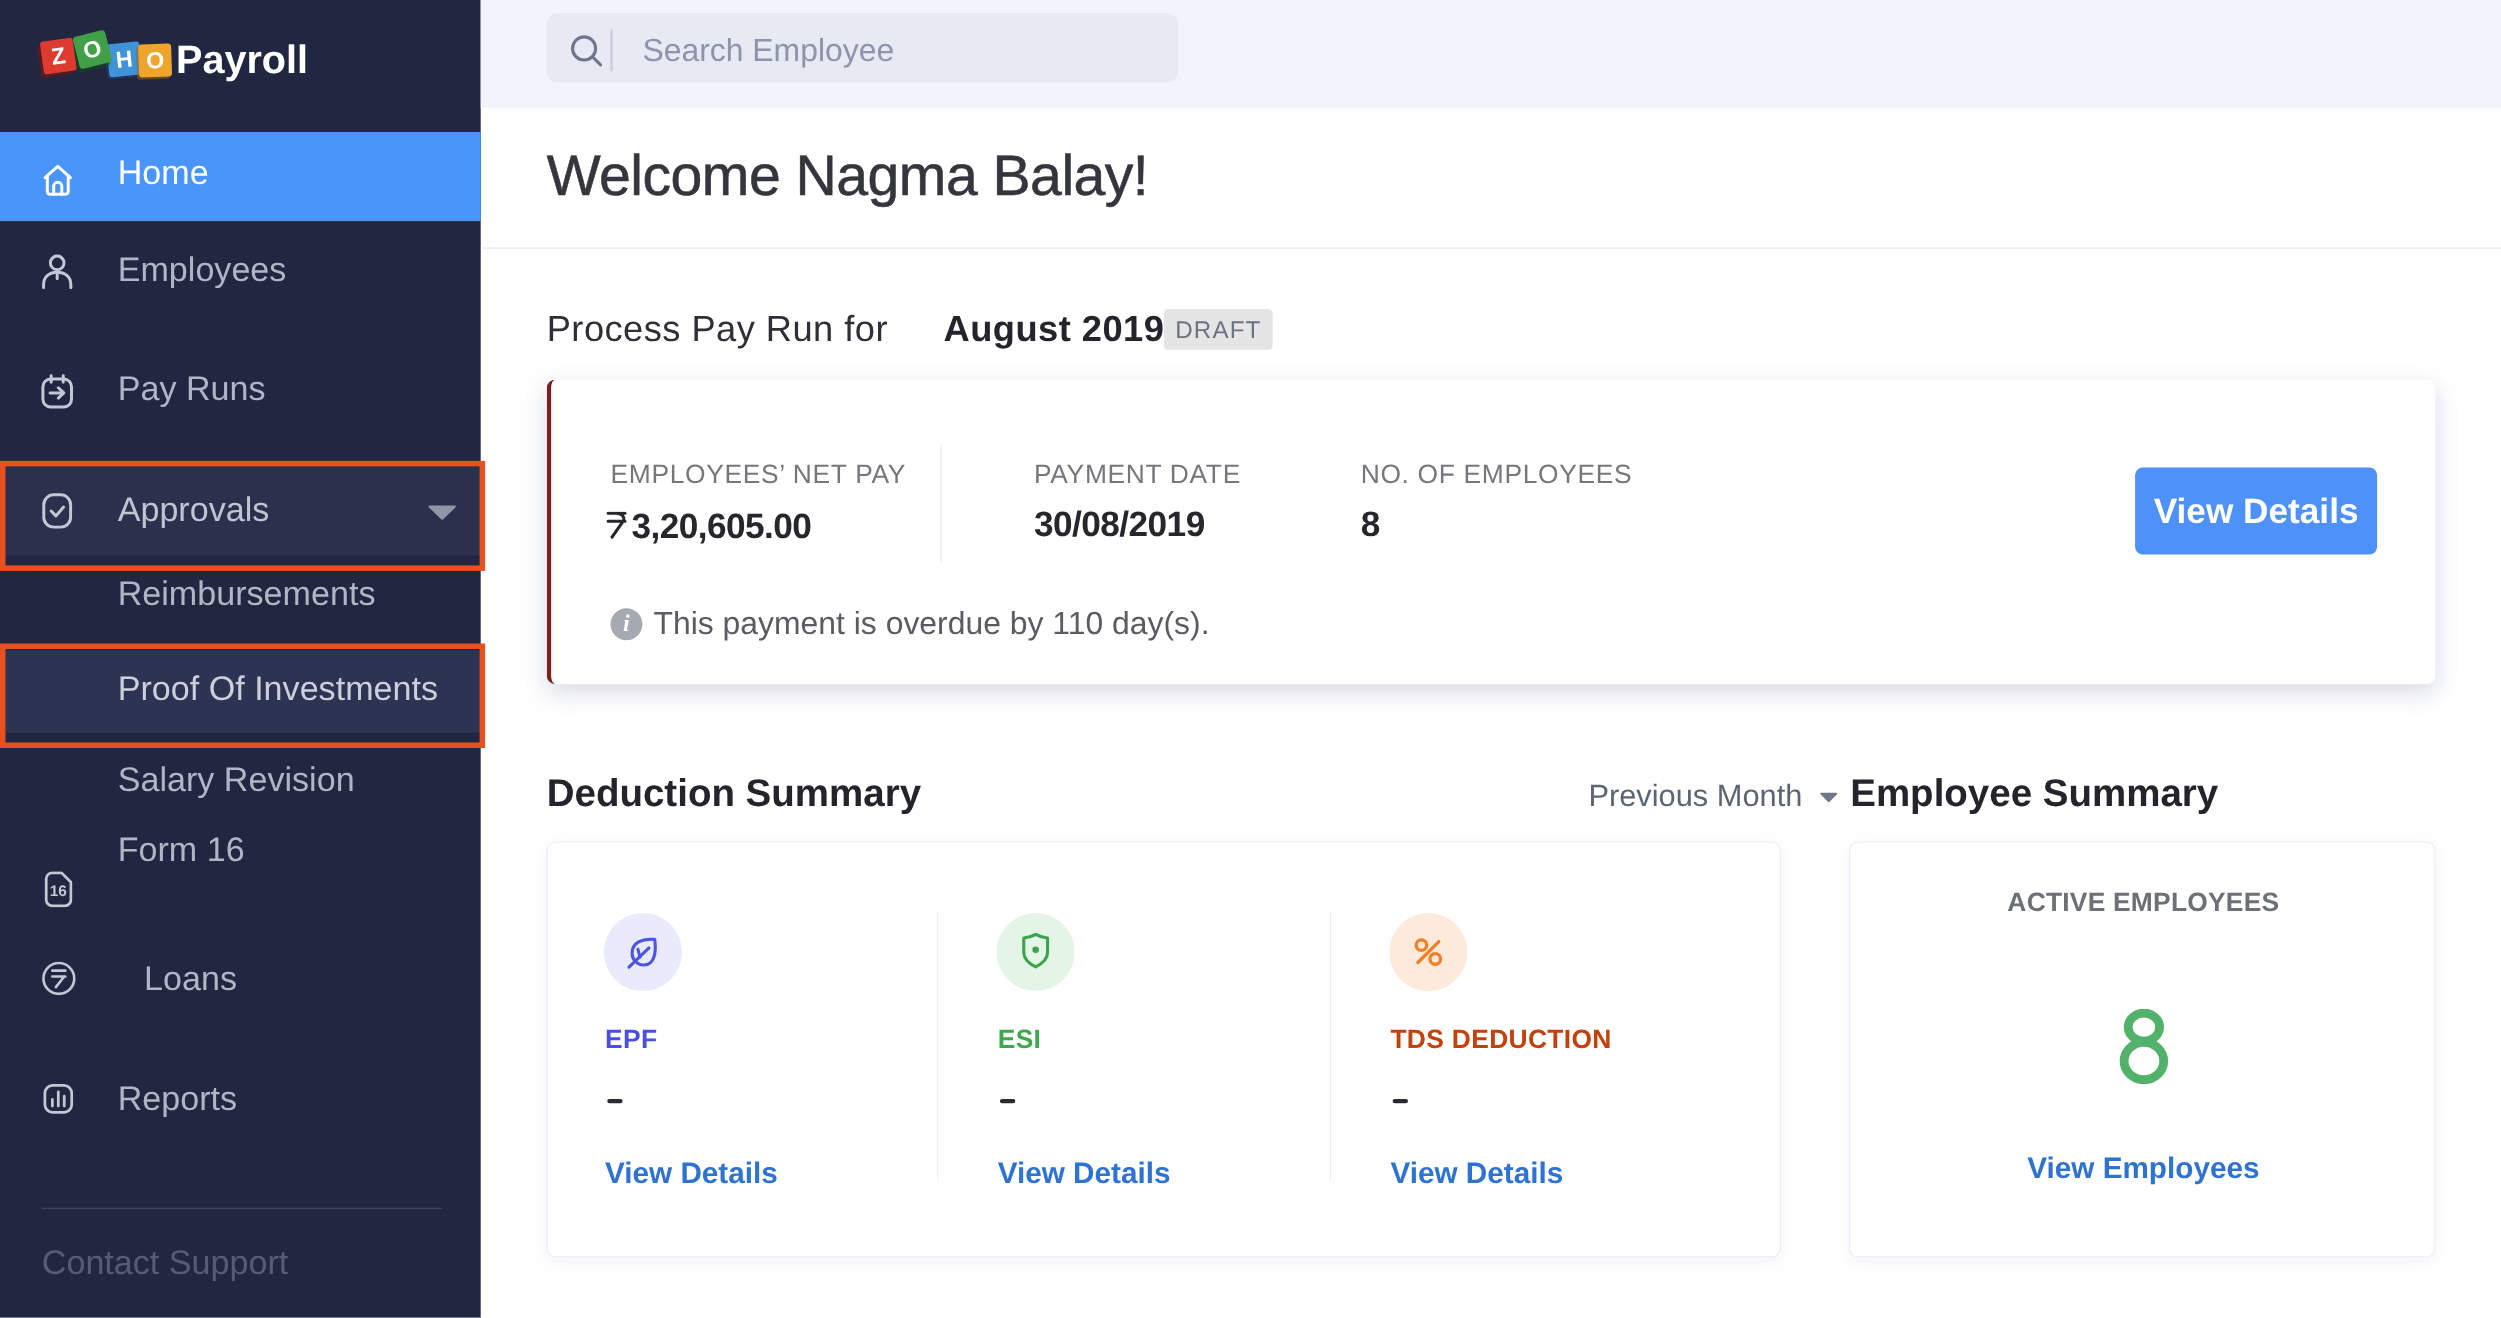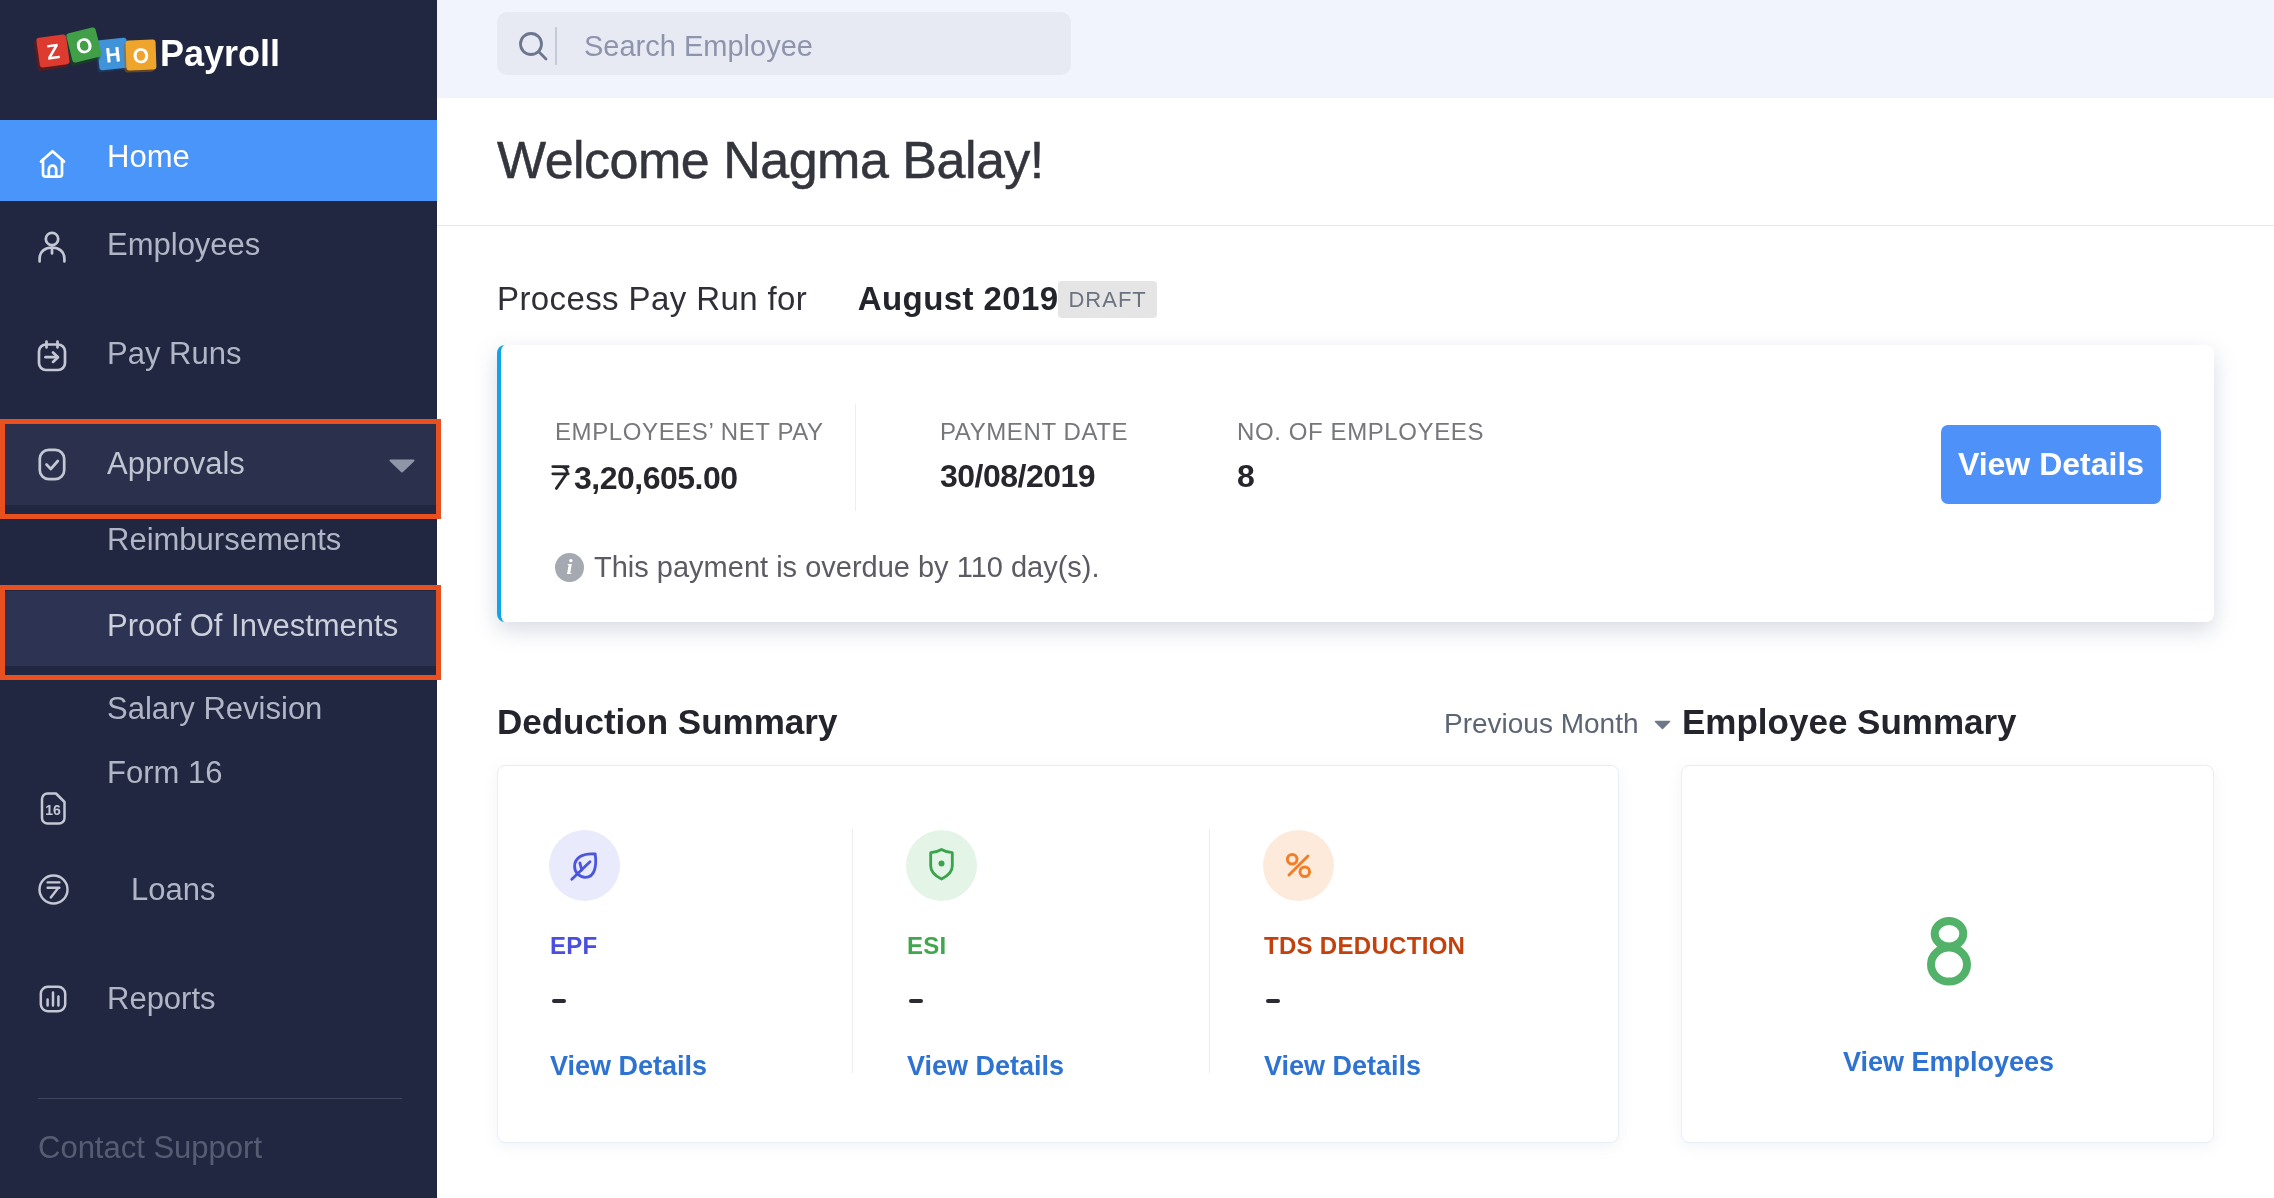--- a/index.html
+++ b/index.html
@@ -29,21 +29,21 @@
   #searchdiv { position:absolute; left:58px; top:15px; width:2px; height:38px; background:#c6cbd9; }
 
   
   #welcome { position:absolute; left:497px; top:130px; font-size:52px; font-weight:500; color:#34353d; letter-spacing:-0.5px; -webkit-text-stroke:0.5px #34353d; }
   #hdivider { position:absolute; left:437px; top:225px; width:1837px; height:1px; background:#e7e7ea; }
 
   #procline { position:absolute; left:497px; top:280px; font-size:33px; letter-spacing:0.4px; color:#2e2f37; }
   #procline b { font-weight:700; color:#24252c;margin-left:41px; }
   #draft { display:inline-block; margin-left:0px; background:#e5e5e5; color:#6b7280; font-size:22px; letter-spacing:1px; padding:6px 10px 5px; border-radius:4px; position:relative; top:-3px; }
 
-  #paycard { position:absolute; left:497px; top:345px; width:1717px; height:277px; background:#fff; border-radius:8px; border-left:4px solid #0ea5e9; box-shadow:0 8px 22px rgba(125,135,165,0.30); }
+  #paycard { position:absolute; left:497px; top:345px; width:1717px; height:277px; background:#fff; border-radius:8px; border-left:4px solid #7f1d1d; box-shadow:0 8px 22px rgba(125,135,165,0.30); }
   .cardlabel { position:absolute; font-size:24px; color:#76777b; letter-spacing:0.6px; white-space:nowrap; }
   .cardvalue { position:absolute; font-size:32px; letter-spacing:-0.5px; font-weight:700; color:#26262c; white-space:nowrap; }
   #pcd1 { position:absolute; left:354px; top:59px; width:1px; height:107px; background:#ececf1; }
   #viewbtn { position:absolute; left:1440px; top:80px; width:220px; height:79px; background:#4e92f9; border-radius:7px; color:#fff; font-size:32px; font-weight:600; text-align:center; line-height:79px; }
   #infotxt { position:absolute; left:93px; top:206px; font-size:29px; color:#5a5b63; }
   #infoico { position:absolute; left:54px; top:208px; width:29px; height:29px; border-radius:50%; background:#a5a9b1; color:#fff; font-family:"Liberation Serif", serif; font-style:italic; font-weight:700; font-size:22px; text-align:center; line-height:28px; }
 
   .sechead { position:absolute; font-size:35px; font-weight:700; color:#24252c; white-space:nowrap; }
   #prevmonth { position:absolute; left:1408px; top:708px; font-size:28px; color:#5c6573; white-space:nowrap;margin-left:36px; }
 
@@ -197,18 +197,19 @@
       <circle cx="12.2" cy="12.2" r="4.8"></circle>
       <circle cx="24.8" cy="24.8" r="4.8"></circle>
     </svg>
   </div>
   <div class="dedlabel" style="left:766px; color:#c2410c;text-align:center;">TDS DEDUCTION</div>
   <div class="dash" style="left:768px;"></div>
   <div class="vdlink" style="left:766px;">View Details</div>
 </div>
 
 <div id="empcard">
+  <div id="actemp">ACTIVE EMPLOYEES</div>
   <svg id="big8" style="position:absolute; left:244px; top:151px;" width="46" height="69" viewBox="0 0 46 69" fill="none" stroke="#53b26a" stroke-width="8">
    <ellipse cx="23" cy="16.7" rx="14.3" ry="12.7"></ellipse>
    <ellipse cx="23" cy="47.6" rx="18" ry="17"></ellipse>
  </svg>
   <div id="viewemp">View Employees</div>
 </div>
 
 </body></html>

